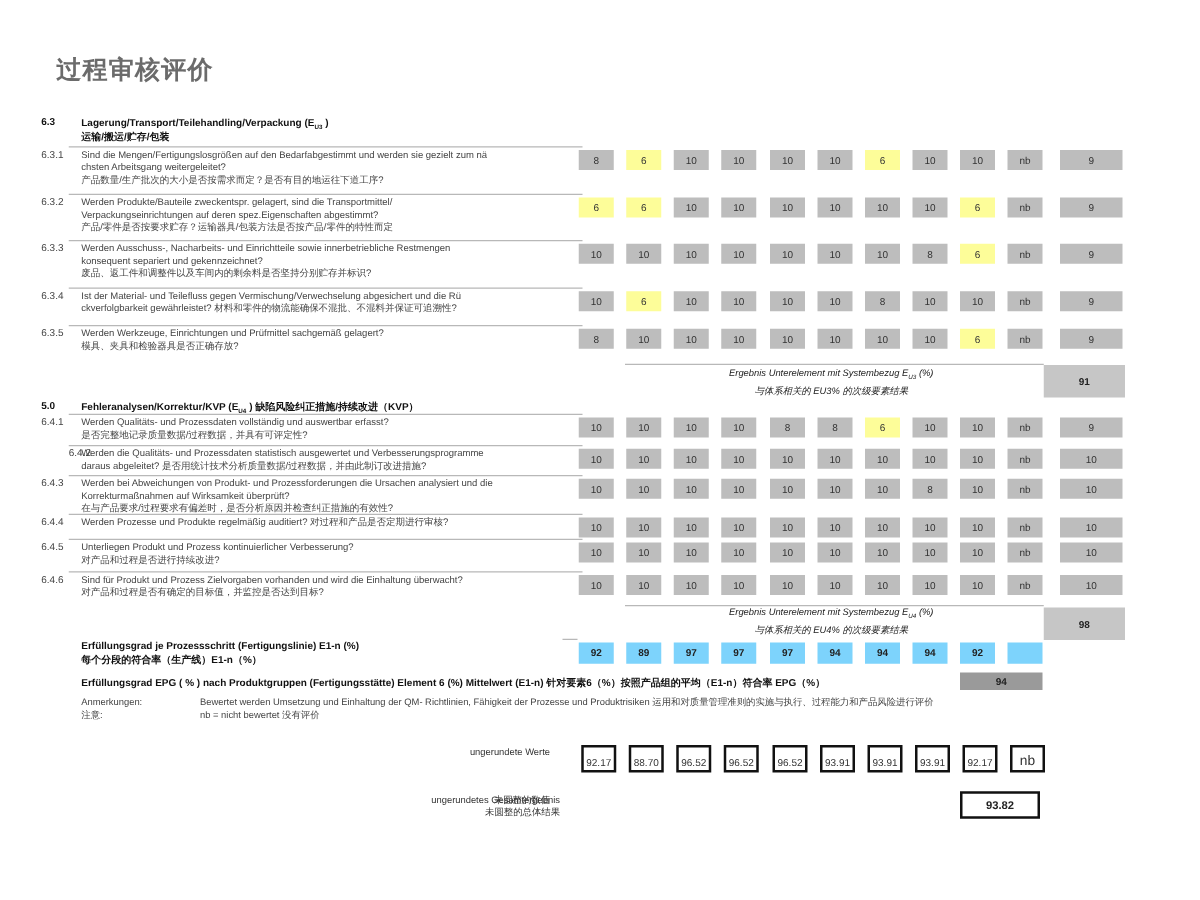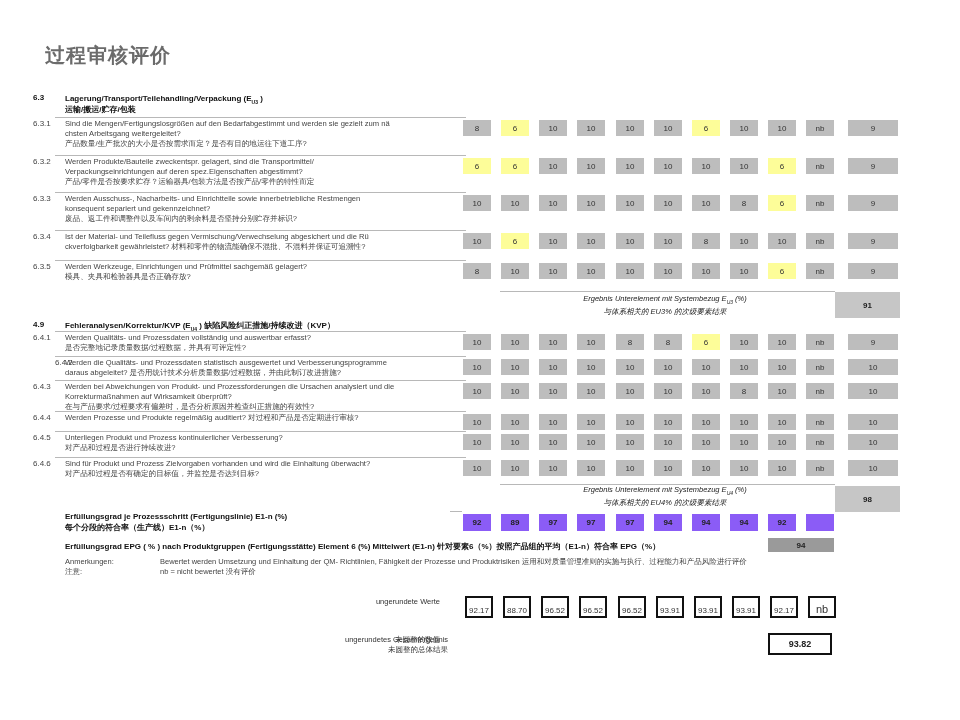--- a/index.html
+++ b/index.html
@@ -13,21 +13,21 @@
   .q-text { font-size:7.6px; color:#444; line-height:10px; width:395px; }
   .q-line { position:absolute; left:55px; width:411px; border-top:1px solid #b8b8b8; }
   .cell { position:absolute; width:28px; height:16px; background:#bdbdbd; font-size:8px; color:#333;
           display:flex; align-items:center; justify-content:center; }
   .cell.y { background:#fdfd99; }
   .cell.res { width:50px; }
   .sumbox { position:absolute; background:#c6c6c6; font-size:8px; font-weight:bold; color:#222;
             display:flex; align-items:center; justify-content:center; }
   .subres-line { position:absolute; border-top:1px solid #b8b8b8; }
   .subres-text { font-size:7.5px; font-style:italic; text-align:center; color:#222; line-height:10px; }
-  .dark { position:absolute; width:28px; height:17px; background:#8b5cf6; font-size:8px; font-weight:bold; color:#222;
+  .dark { position:absolute; width:28px; height:17px; background:#7dd3fc; font-size:8px; font-weight:bold; color:#222;
           display:flex; align-items:center; justify-content:center; }
   .bold8 { font-size:8px; font-weight:bold; color:#111; line-height:11px; }
   .note { font-size:7.5px; color:#444; line-height:10px; }
   .ubox { position:absolute; width:28px; height:22px; border:2px solid #111; box-sizing:border-box;
           font-size:8px; color:#333; display:flex; align-items:flex-end; justify-content:center; padding-bottom:1px; }
   .ubox.nb { font-size:11px; }
   .total { position:absolute; left:768px; top:633px; width:64px; height:22px; border:2px solid #111; box-sizing:border-box;
            font-size:9px; font-weight:bold; display:flex; align-items:center; justify-content:center; }
   .ulabel { font-size:7.5px; color:#333; text-align:right; width:160px; line-height:10px; }
 </style>
@@ -106,21 +106,21 @@
     <div class="cell" style="left: 616px; top: 263px;">10</div>
     <div class="cell" style="left: 654px; top: 263px;">10</div>
     <div class="cell" style="left: 692px; top: 263px;">10</div>
     <div class="cell" style="left: 730px; top: 263px;">10</div>
     <div class="cell y" style="left: 768px; top: 263px;">6</div>
     <div class="cell" style="left: 806px; top: 263px;">nb</div>
     <div class="cell res" style="left: 848px; top: 263px;">9</div>
     <div class="subres-line" style="left: 500px; width: 335px; top: 291px;"></div>
     <div class="abs subres-text" style="left: 520px; top: 294px; width: 290px;">Ergebnis Unterelement mit Systembezug E<sub style="font-size: 5px;">U3</sub> (%)<br>与体系相关的 EU3%  的次级要素结果</div>
     <div class="sumbox" style="left: 835px; top: 292px; width: 65px; height: 26px;">91</div>
-    <div class="abs sec-num" style="left: 33px; top: 320px;">4.9</div>
+    <div class="abs sec-num" style="left: 33px; top: 320px;">5.0</div>
     <div class="abs sec-title" style="left: 65px; top: 320px;">Fehleranalysen/Korrektur/KVP (E<sub style="font-size: 5px;">U4</sub> ) 缺陷风险纠正措施/持续改进（KVP）</div>
     <div class="q-line" style="top: 331px;"></div>
     <div class="abs q-num" style="left: 33px; top: 333px;">6.4.1</div>
     <div class="abs q-text" style="left: 65px; top: 333px;">Werden Qualitäts- und Prozessdaten vollständig und auswertbar erfasst?<br>是否完整地记录质量数据/过程数据，并具有可评定性?</div>
     <div class="cell" style="left: 463px; top: 334px;">10</div>
     <div class="cell" style="left: 501px; top: 334px;">10</div>
     <div class="cell" style="left: 539px; top: 334px;">10</div>
     <div class="cell" style="left: 577px; top: 334px;">10</div>
     <div class="cell" style="left: 616px; top: 334px;">8</div>
     <div class="cell" style="left: 654px; top: 334px;">8</div>

